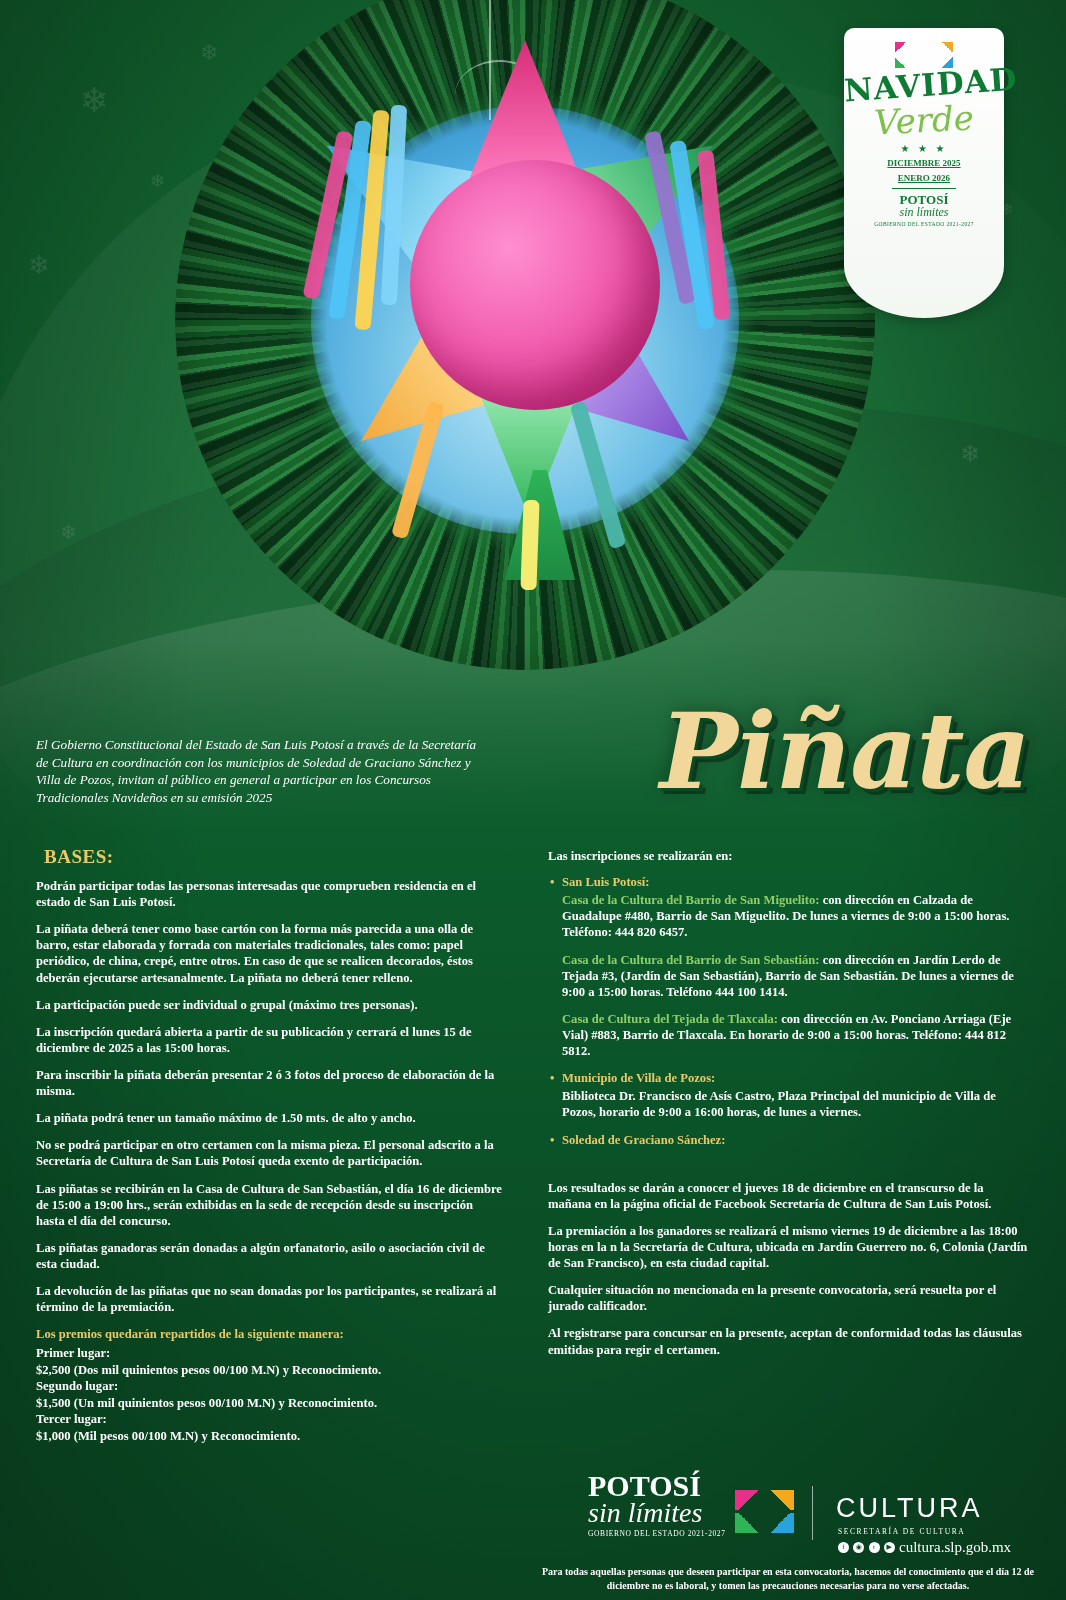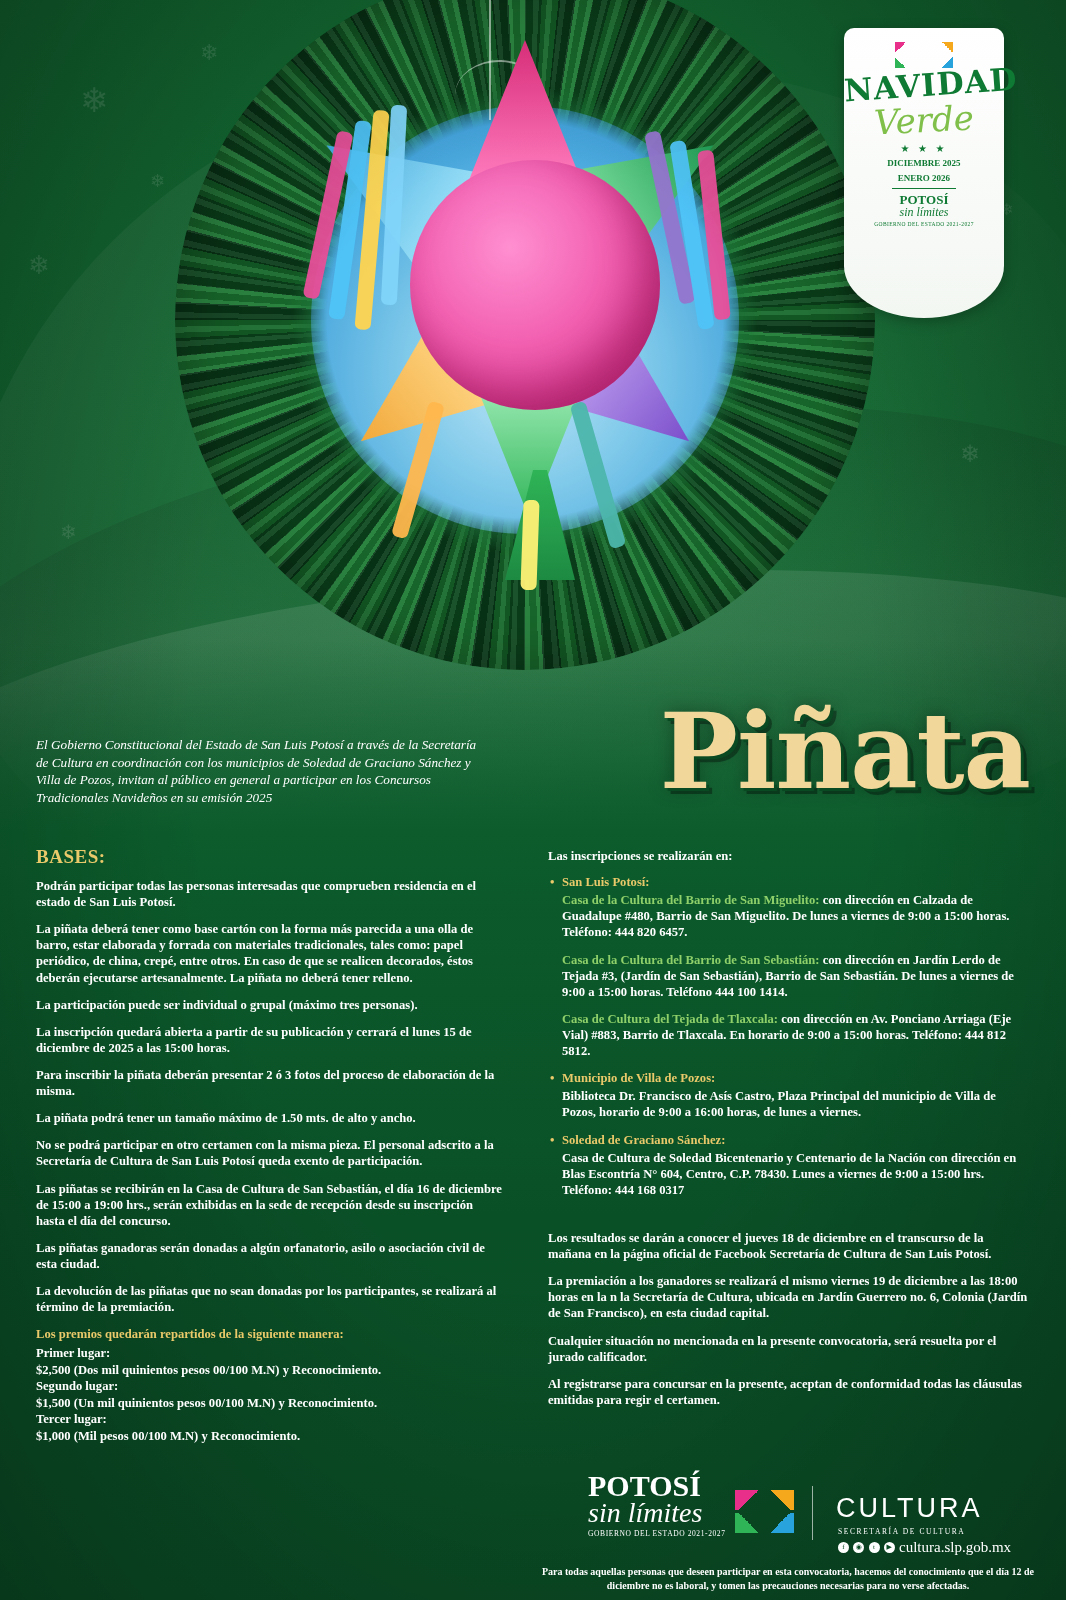--- a/index.html
+++ b/index.html
@@ -114,43 +114,43 @@
     background-position:0 0,28px 0,0 12px,28px 12px;}
   .badge .navidad{
     font-family:"DejaVu Serif", serif;font-weight:700;font-size:31px;color:#0f7a33;
     letter-spacing:1px;line-height:1;margin-top:2px;transform:rotate(-4deg);
   }
   .badge .verde{
     font-family:"DejaVu Serif", serif;font-style:italic;font-size:34px;color:#7fbf4a;
     line-height:1;margin-top:2px;transform:rotate(-3deg);
   }
   .badge .stars{color:#0f7a33;font-size:10px;letter-spacing:3px;margin-top:6px;}
-  .badge .dates{font-size:9px;font-weight:700;color:#0f7a33;line-height:1.35;margin-top:3px;}
+  .badge .dates{font-size:9px;font-weight:700;color:#0f7a33;line-height:1.35;margin-top:3px;text-decoration:underline;}
   .badge .sep{width:64px;height:1px;background:#0f7a33;margin:4px auto;}
   .badge .potosi{font-family:"Liberation Serif",serif;font-weight:700;font-size:13px;color:#0f7a33;line-height:1;}
   .badge .sinlim{font-style:italic;font-size:12px;color:#0f7a33;line-height:1.1;}
   .badge .gob{font-size:5.5px;color:#0f7a33;letter-spacing:0.4px;margin-top:2px;}
 
   
   .title{
     position:absolute;right:36px;top:700px;width:520px;text-align:right;
-    font-family:"DejaVu Serif", serif;font-weight:700;
+    font-family:"DejaVu Serif", serif;font-weight:700;font-style:italic;
     font-size:104px;line-height:1;color:#f2d79a;
     text-shadow:
       3px 3px 0 #0a4a22, 6px 6px 0 rgba(0,0,0,0.35),
       0 0 18px rgba(0,0,0,0.35);
     letter-spacing:-1px;
   }
 
   
   .col{position:absolute;color:#ffffff;font-size:12.6px;line-height:1.28;}
   .col p{margin:0 0 11px 0;}
   .intro{left:36px;top:736px;width:450px;font-style:italic;font-size:13.2px;line-height:1.34;}
   .bases-h{
-    position:absolute;left:36px;top:846px;font-family:"Liberation Serif",serif;
+    position:absolute;left:44px;top:846px;font-family:"Liberation Serif",serif;
     font-weight:700;font-size:19px;color:#e9c96a;letter-spacing:0.5px;
   }
   .left-col{left:36px;top:878px;width:466px;font-weight:700;}
   .premios-h{color:#e9c96a;font-weight:700;margin-bottom:2px;}
   .premios div{line-height:1.32;}
   .right-col{left:548px;top:848px;width:482px;font-weight:700;}
   .rc-intro{margin-bottom:10px;}
   .bullet{margin:0 0 2px 0;padding-left:14px;position:relative;color:#e9c96a;font-weight:700;}
   .bullet:before{content:"•";position:absolute;left:2px;color:#e9c96a;}
   .venue{margin:0 0 8px 0;padding-left:14px;}
@@ -289,23 +289,20 @@
     <span class="vname">Casa de Cultura del Tejada de Tlaxcala:</span>
     <span>con dirección en Av. Ponciano Arriaga (Eje Vial) #883, Barrio de Tlaxcala. En horario de 9:00 a 15:00 horas. Teléfono: 444 812 5812.</span>
   </p>
 
   <div class="bullet">Municipio de Villa de Pozos:</div>
   <p class="venue plain">
     <span>Biblioteca Dr. Francisco de Asís Castro, Plaza Principal del municipio de Villa de Pozos, horario de 9:00 a 16:00 horas, de lunes a viernes.</span>
   </p>
 
   <div class="bullet">Soledad de Graciano Sánchez:</div>
-  <p class="venue plain">
-    <span>Casa de Cultura de Soledad Bicentenario y Centenario de la Nación con dirección en Blas Escontría N° 604, Centro, C.P. 78430. Lunes a viernes de 9:00 a 15:00 hrs. Teléfono: 444 168 0317</span>
-  </p>
 
   <p class="rc-block" style="margin-top:32px">Los resultados se darán a conocer el jueves 18 de diciembre en el transcurso de la mañana en la página oficial de Facebook Secretaría de Cultura de San Luis Potosí.</p>
   <p class="rc-block">La premiación a los ganadores se realizará el mismo viernes 19 de diciembre a las 18:00 horas en la n la Secretaría de Cultura, ubicada en Jardín Guerrero no. 6, Colonia (Jardín de San Francisco), en esta ciudad capital.</p>
   <p class="rc-block">Cualquier situación no mencionada en la presente convocatoria, será resuelta por el jurado calificador.</p>
   <p class="rc-block">Al registrarse para concursar en la presente, aceptan de conformidad todas las cláusulas emitidas para regir el certamen.</p>
 </div>
 
 <div class="footer">
   <div class="potosi-logo">
     <div class="p1">POTOSÍ</div>

